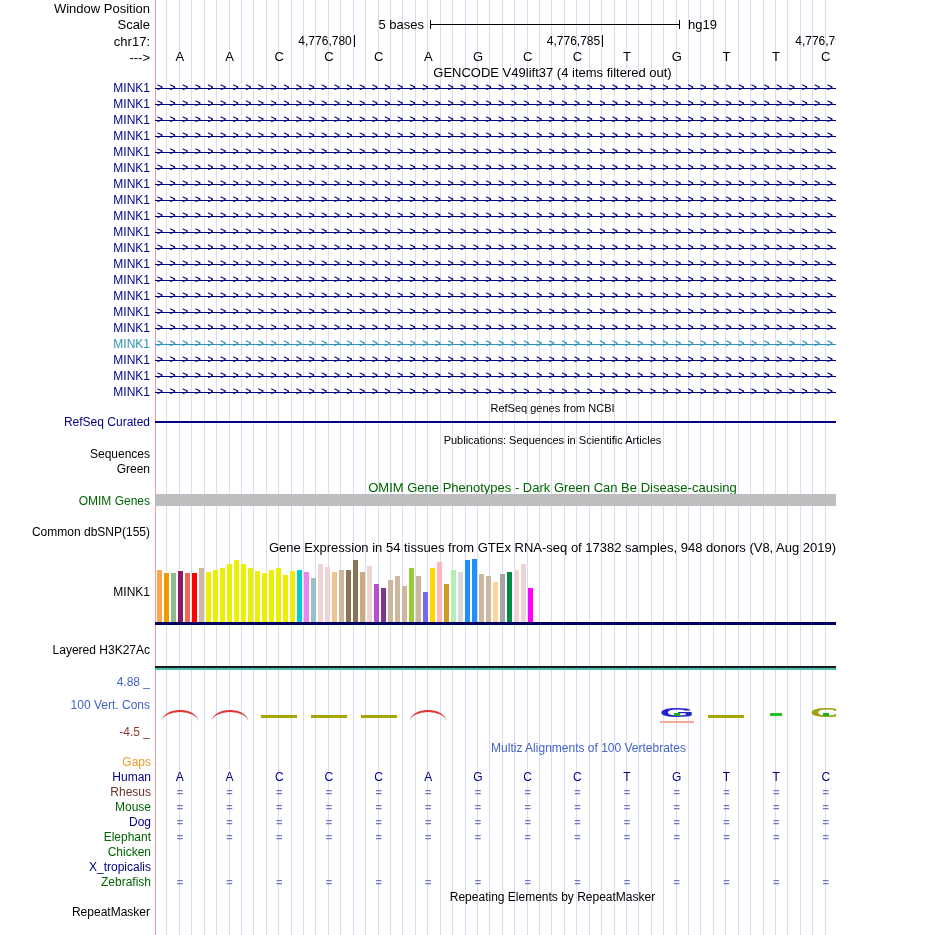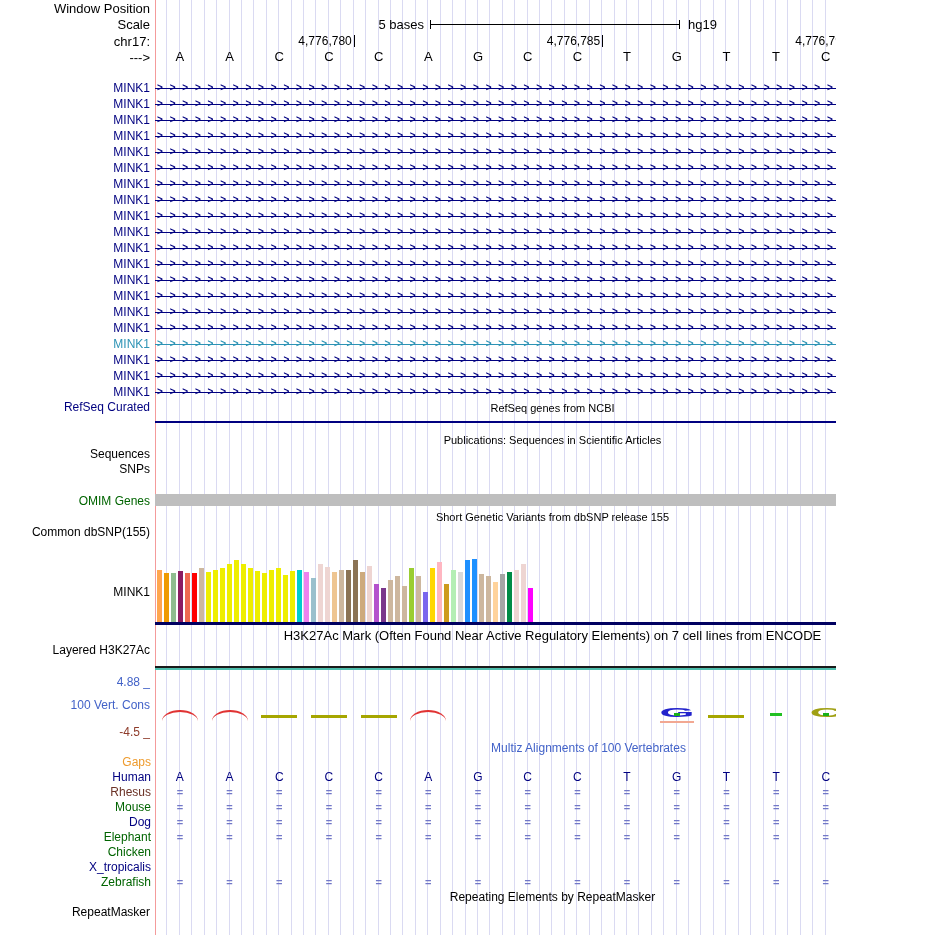--- a/index.html
+++ b/index.html
@@ -70,20 +70,21 @@
       <div class="basecol" style="left: 502.812px; top: 50px; width: 49.6875px;">C</div>
       <div class="basecol" style="left: 552.5px; top: 50px; width: 49.6875px;">C</div>
       <div class="basecol" style="left: 602.188px; top: 50px; width: 49.6875px;">T</div>
       <div class="basecol" style="left: 651.875px; top: 50px; width: 49.6875px;">G</div>
       <div class="basecol" style="left: 701.562px; top: 50px; width: 49.6875px;">T</div>
       <div class="basecol" style="left: 751.25px; top: 50px; width: 49.6875px;">T</div>
       <div class="basecol" style="left: 800.938px; top: 50px; width: 49.6875px;">C</div>
       <div class="basecol" style="left: 850.625px; top: 50px; width: 49.6875px;">T</div>
       <div class="basecol" style="left: 900.312px; top: 50px; width: 49.6875px;">C</div>
     </div>
+  <div class="ctitle t13" style="top:66px;">GENCODE V49lift37 (4 items filtered out)</div>
 
   <div id="transcripts">
       <div class="lbl" style="top: 81px; color: rgb(0, 0, 128);">MINK1</div>
       <div class="arrowrow" style="top: 82px;">
         <div class="midline" style="background: rgb(0, 0, 128);"></div>
         <div class="chev" style="color: rgb(0, 0, 128);">&gt;&gt;&gt;&gt;&gt;&gt;&gt;&gt;&gt;&gt;&gt;&gt;&gt;&gt;&gt;&gt;&gt;&gt;&gt;&gt;&gt;&gt;&gt;&gt;&gt;&gt;&gt;&gt;&gt;&gt;&gt;&gt;&gt;&gt;&gt;&gt;&gt;&gt;&gt;&gt;&gt;&gt;&gt;&gt;&gt;&gt;&gt;&gt;&gt;&gt;&gt;&gt;&gt;&gt;&gt;&gt;&gt;&gt;&gt;&gt;&gt;&gt;&gt;&gt;</div>
       </div>
       <div class="lbl" style="top: 97px; color: rgb(0, 0, 128);">MINK1</div>
       <div class="arrowrow" style="top: 98px;">
         <div class="midline" style="background: rgb(0, 0, 128);"></div>
@@ -176,32 +177,33 @@
       </div>
       <div class="lbl" style="top: 385px; color: rgb(0, 0, 128);">MINK1</div>
       <div class="arrowrow" style="top: 386px;">
         <div class="midline" style="background: rgb(0, 0, 128);"></div>
         <div class="chev" style="color: rgb(0, 0, 128);">&gt;&gt;&gt;&gt;&gt;&gt;&gt;&gt;&gt;&gt;&gt;&gt;&gt;&gt;&gt;&gt;&gt;&gt;&gt;&gt;&gt;&gt;&gt;&gt;&gt;&gt;&gt;&gt;&gt;&gt;&gt;&gt;&gt;&gt;&gt;&gt;&gt;&gt;&gt;&gt;&gt;&gt;&gt;&gt;&gt;&gt;&gt;&gt;&gt;&gt;&gt;&gt;&gt;&gt;&gt;&gt;&gt;&gt;&gt;&gt;&gt;&gt;&gt;&gt;</div>
       </div>
     </div>
 
   <div class="ctitle t11" style="top:402px;">RefSeq genes from NCBI</div>
   <div class="hline" style="top:421px;height:2px;background:#000080;"></div>
-  <div class="lbl navy" style="top:400px;">RefSeq Curated</div>
+  <div class="lbl navy" style="top:415px;">RefSeq Curated</div>
 
   <div class="ctitle t11" style="top:434px;">Publications: Sequences in Scientific Articles</div>
   <div class="lbl" style="top:447px;">Sequences</div>
-  <div class="lbl" style="top:462px;">SNPs</div>
-
+  <div class="lbl" style="top:462px;">Green</div>
+
+  <div class="ctitle t13 green" style="top:481px;">OMIM Gene Phenotypes - Dark Green Can Be Disease-causing</div>
   <div class="hline" style="top:494px;height:12px;background:#BEBEBE;"></div>
   <div class="lbl green" style="top:494px;">OMIM Genes</div>
 
-  <div class="ctitle t11" style="top:511px;">Short Genetic Variants from dbSNP release 155</div>
   <div class="lbl" style="top:525px;">Common dbSNP(155)</div>
 
+  <div class="ctitle t13" style="top:541px;">Gene Expression in 54 tissues from GTEx RNA-seq of 17382 samples, 948 donors (V8, Aug 2019)</div>
   <div class="lbl" style="top:585px;">MINK1</div>
   <div id="gtexbars">
       <div class="gtexbar" style="left: 157px; top: 570px; width: 5px; height: 52px; background: rgb(255, 165, 79);"></div>
       <div class="gtexbar" style="left: 164px; top: 573px; width: 5px; height: 49px; background: rgb(238, 154, 0);"></div>
       <div class="gtexbar" style="left: 171px; top: 573px; width: 5px; height: 49px; background: rgb(143, 188, 143);"></div>
       <div class="gtexbar" style="left: 178px; top: 571px; width: 5px; height: 51px; background: rgb(139, 28, 98);"></div>
       <div class="gtexbar" style="left: 185px; top: 573px; width: 5px; height: 49px; background: rgb(238, 106, 80);"></div>
       <div class="gtexbar" style="left: 192px; top: 573px; width: 5px; height: 49px; background: rgb(255, 0, 0);"></div>
       <div class="gtexbar" style="left: 199px; top: 568px; width: 5px; height: 54px; background: rgb(205, 183, 158);"></div>
       <div class="gtexbar" style="left: 206px; top: 572px; width: 5px; height: 50px; background: rgb(238, 238, 0);"></div>
@@ -247,21 +249,20 @@
       <div class="gtexbar" style="left: 486px; top: 576px; width: 5px; height: 46px; background: rgb(205, 183, 158);"></div>
       <div class="gtexbar" style="left: 493px; top: 582px; width: 5px; height: 40px; background: rgb(255, 211, 155);"></div>
       <div class="gtexbar" style="left: 500px; top: 574px; width: 5px; height: 48px; background: rgb(166, 166, 166);"></div>
       <div class="gtexbar" style="left: 507px; top: 572px; width: 5px; height: 50px; background: rgb(0, 139, 69);"></div>
       <div class="gtexbar" style="left: 514px; top: 570px; width: 5px; height: 52px; background: rgb(238, 213, 210);"></div>
       <div class="gtexbar" style="left: 521px; top: 564px; width: 5px; height: 58px; background: rgb(238, 213, 210);"></div>
       <div class="gtexbar" style="left: 528px; top: 588px; width: 5px; height: 34px; background: rgb(255, 0, 255);"></div>
     </div>
   <div class="hline" style="top:622px;height:3px;background:#000060;"></div>
 
-  <div class="ctitle t13" style="top:629px;">H3K27Ac Mark (Often Found Near Active Regulatory Elements) on 7 cell lines from ENCODE</div>
   <div class="lbl" style="top:643px;">Layered H3K27Ac</div>
   <div class="hline" style="top:666px;height:2px;background:#1A1A1A;"></div>
   <div class="hline" style="top:668px;height:2px;background:#4DBEAC;"></div>
 
   <div class="lbl blue" style="top:675px;">4.88 _</div>
   <div class="lbl blue" style="top:698px;">100 Vert. Cons</div>
   <div class="lbl" style="top:725px;color:#8E3B2A;">-4.5 _</div>
   <div id="consglyphs">
       <div class="cons-arc" style="left: 161.844px; top: 710px; width: 36px;"></div>
       <div class="cons-arc" style="left: 211.531px; top: 710px; width: 36px;"></div>

